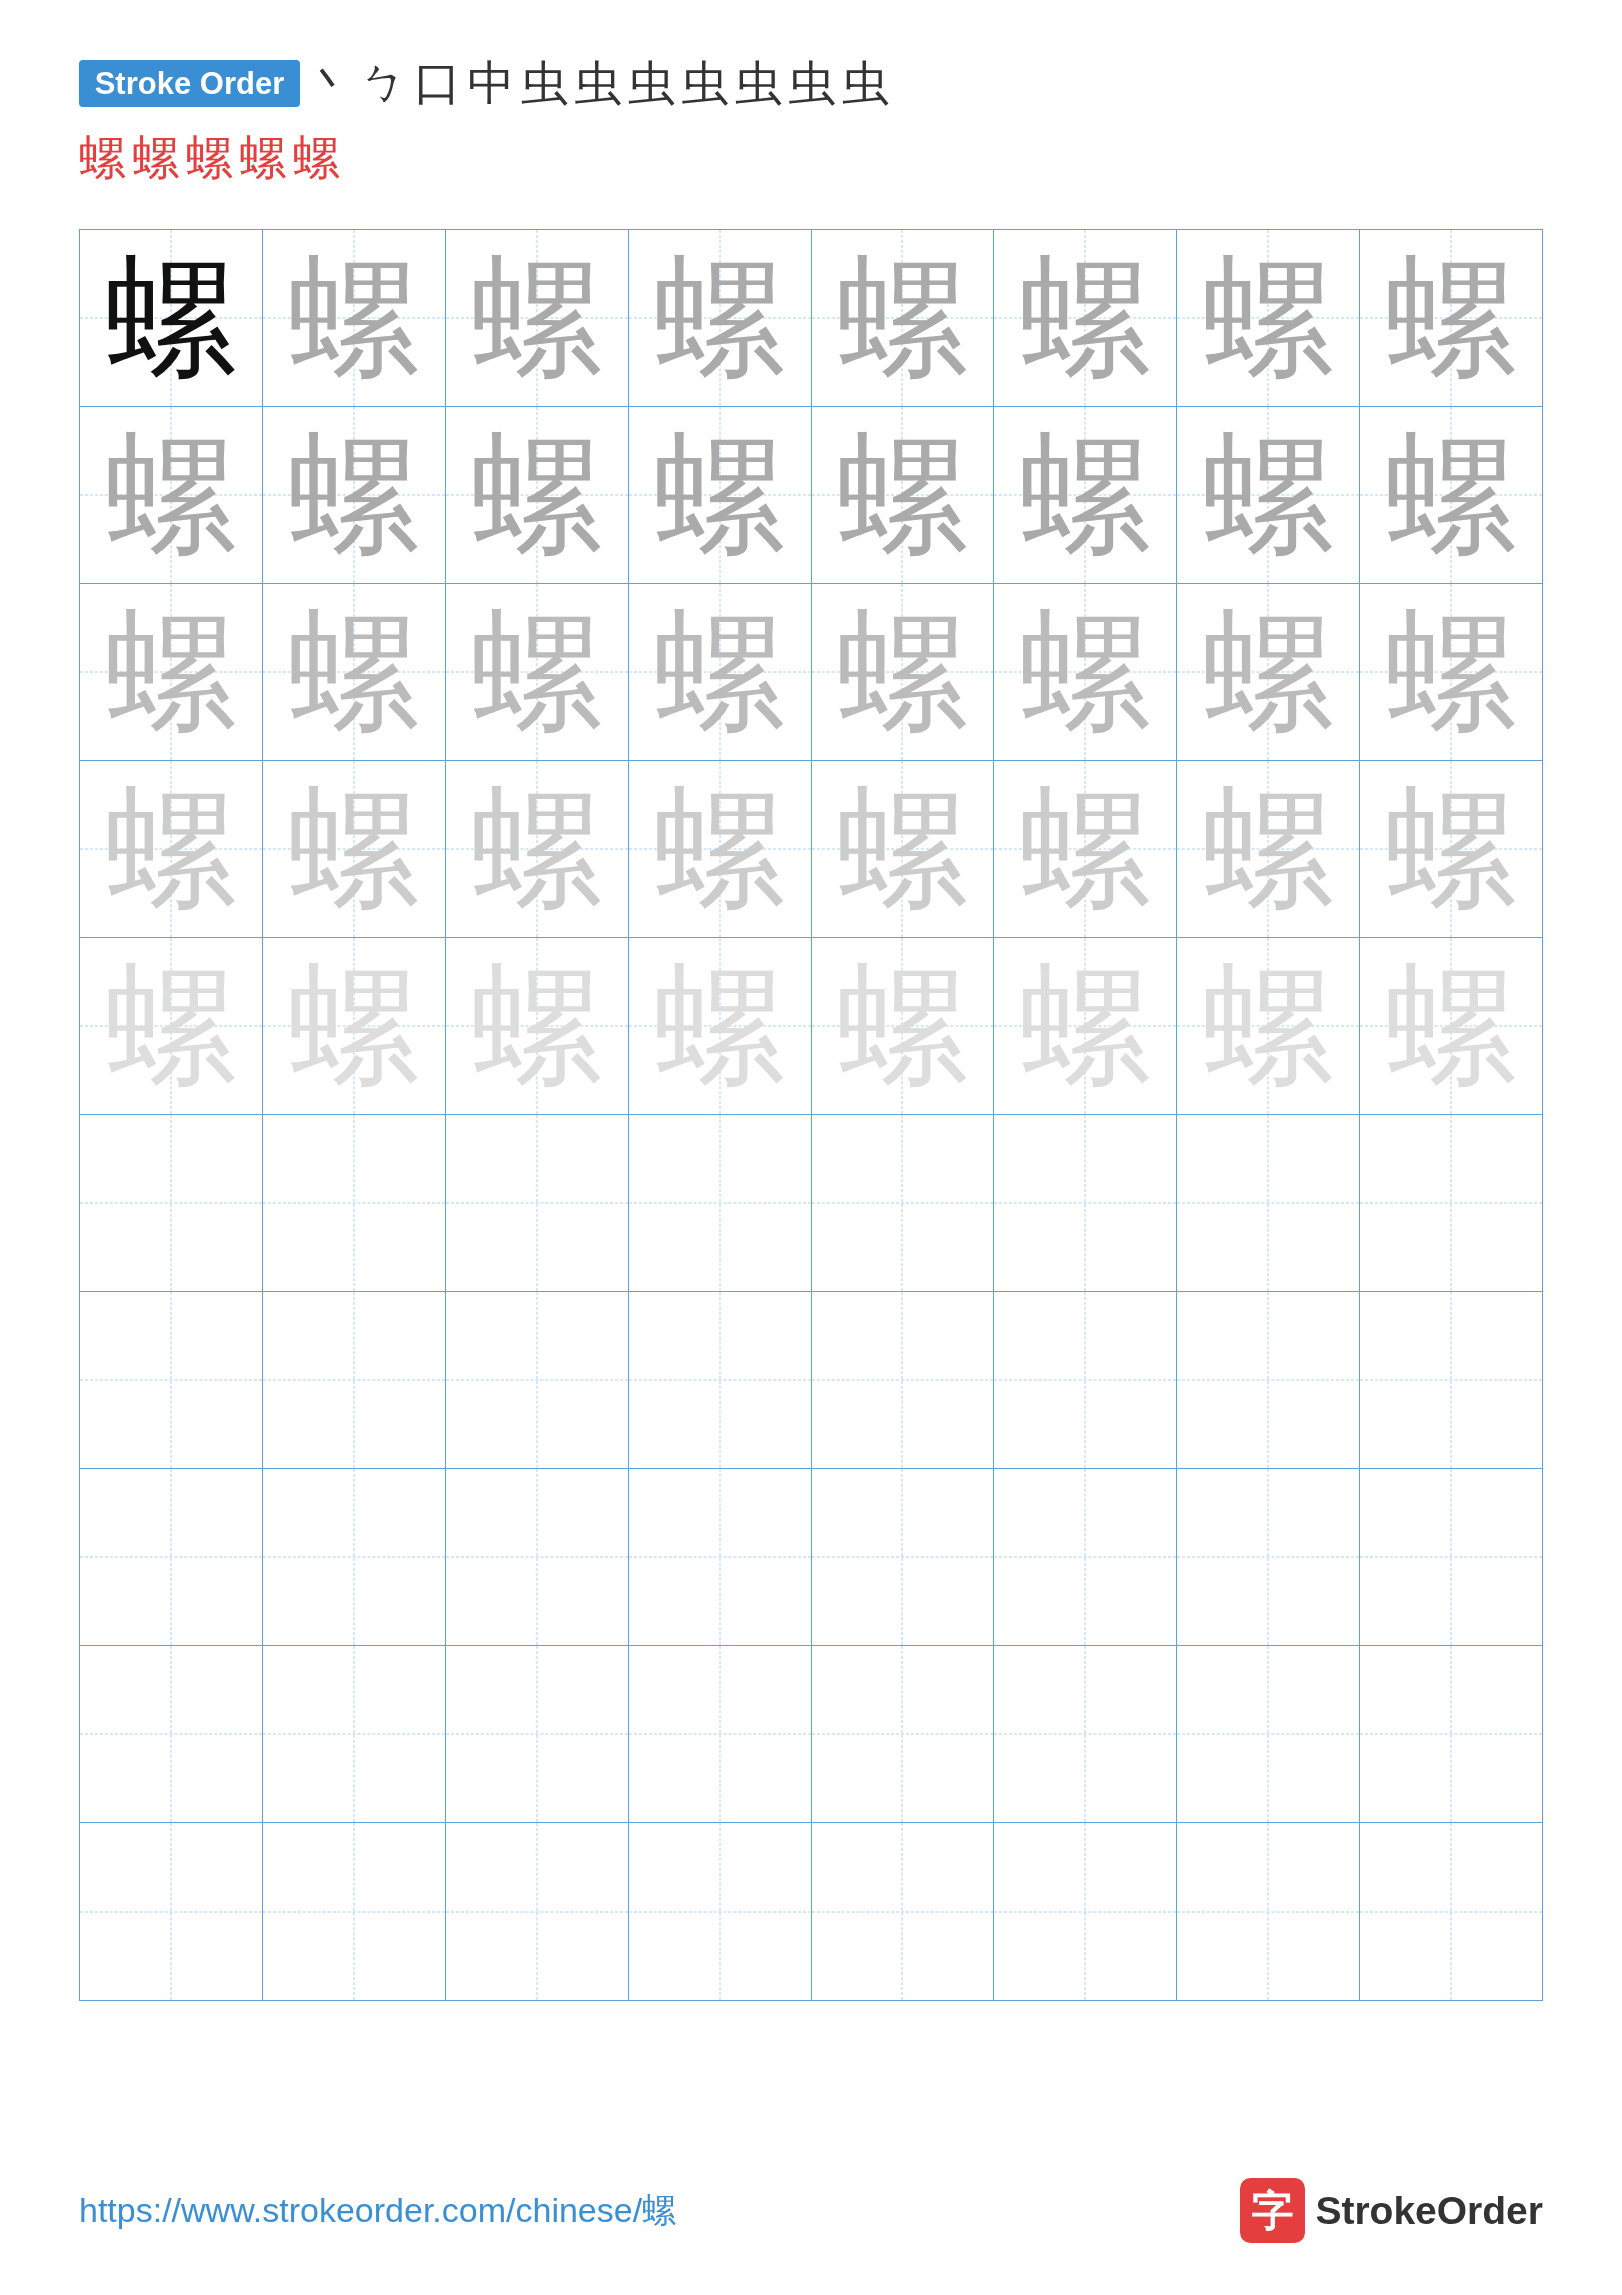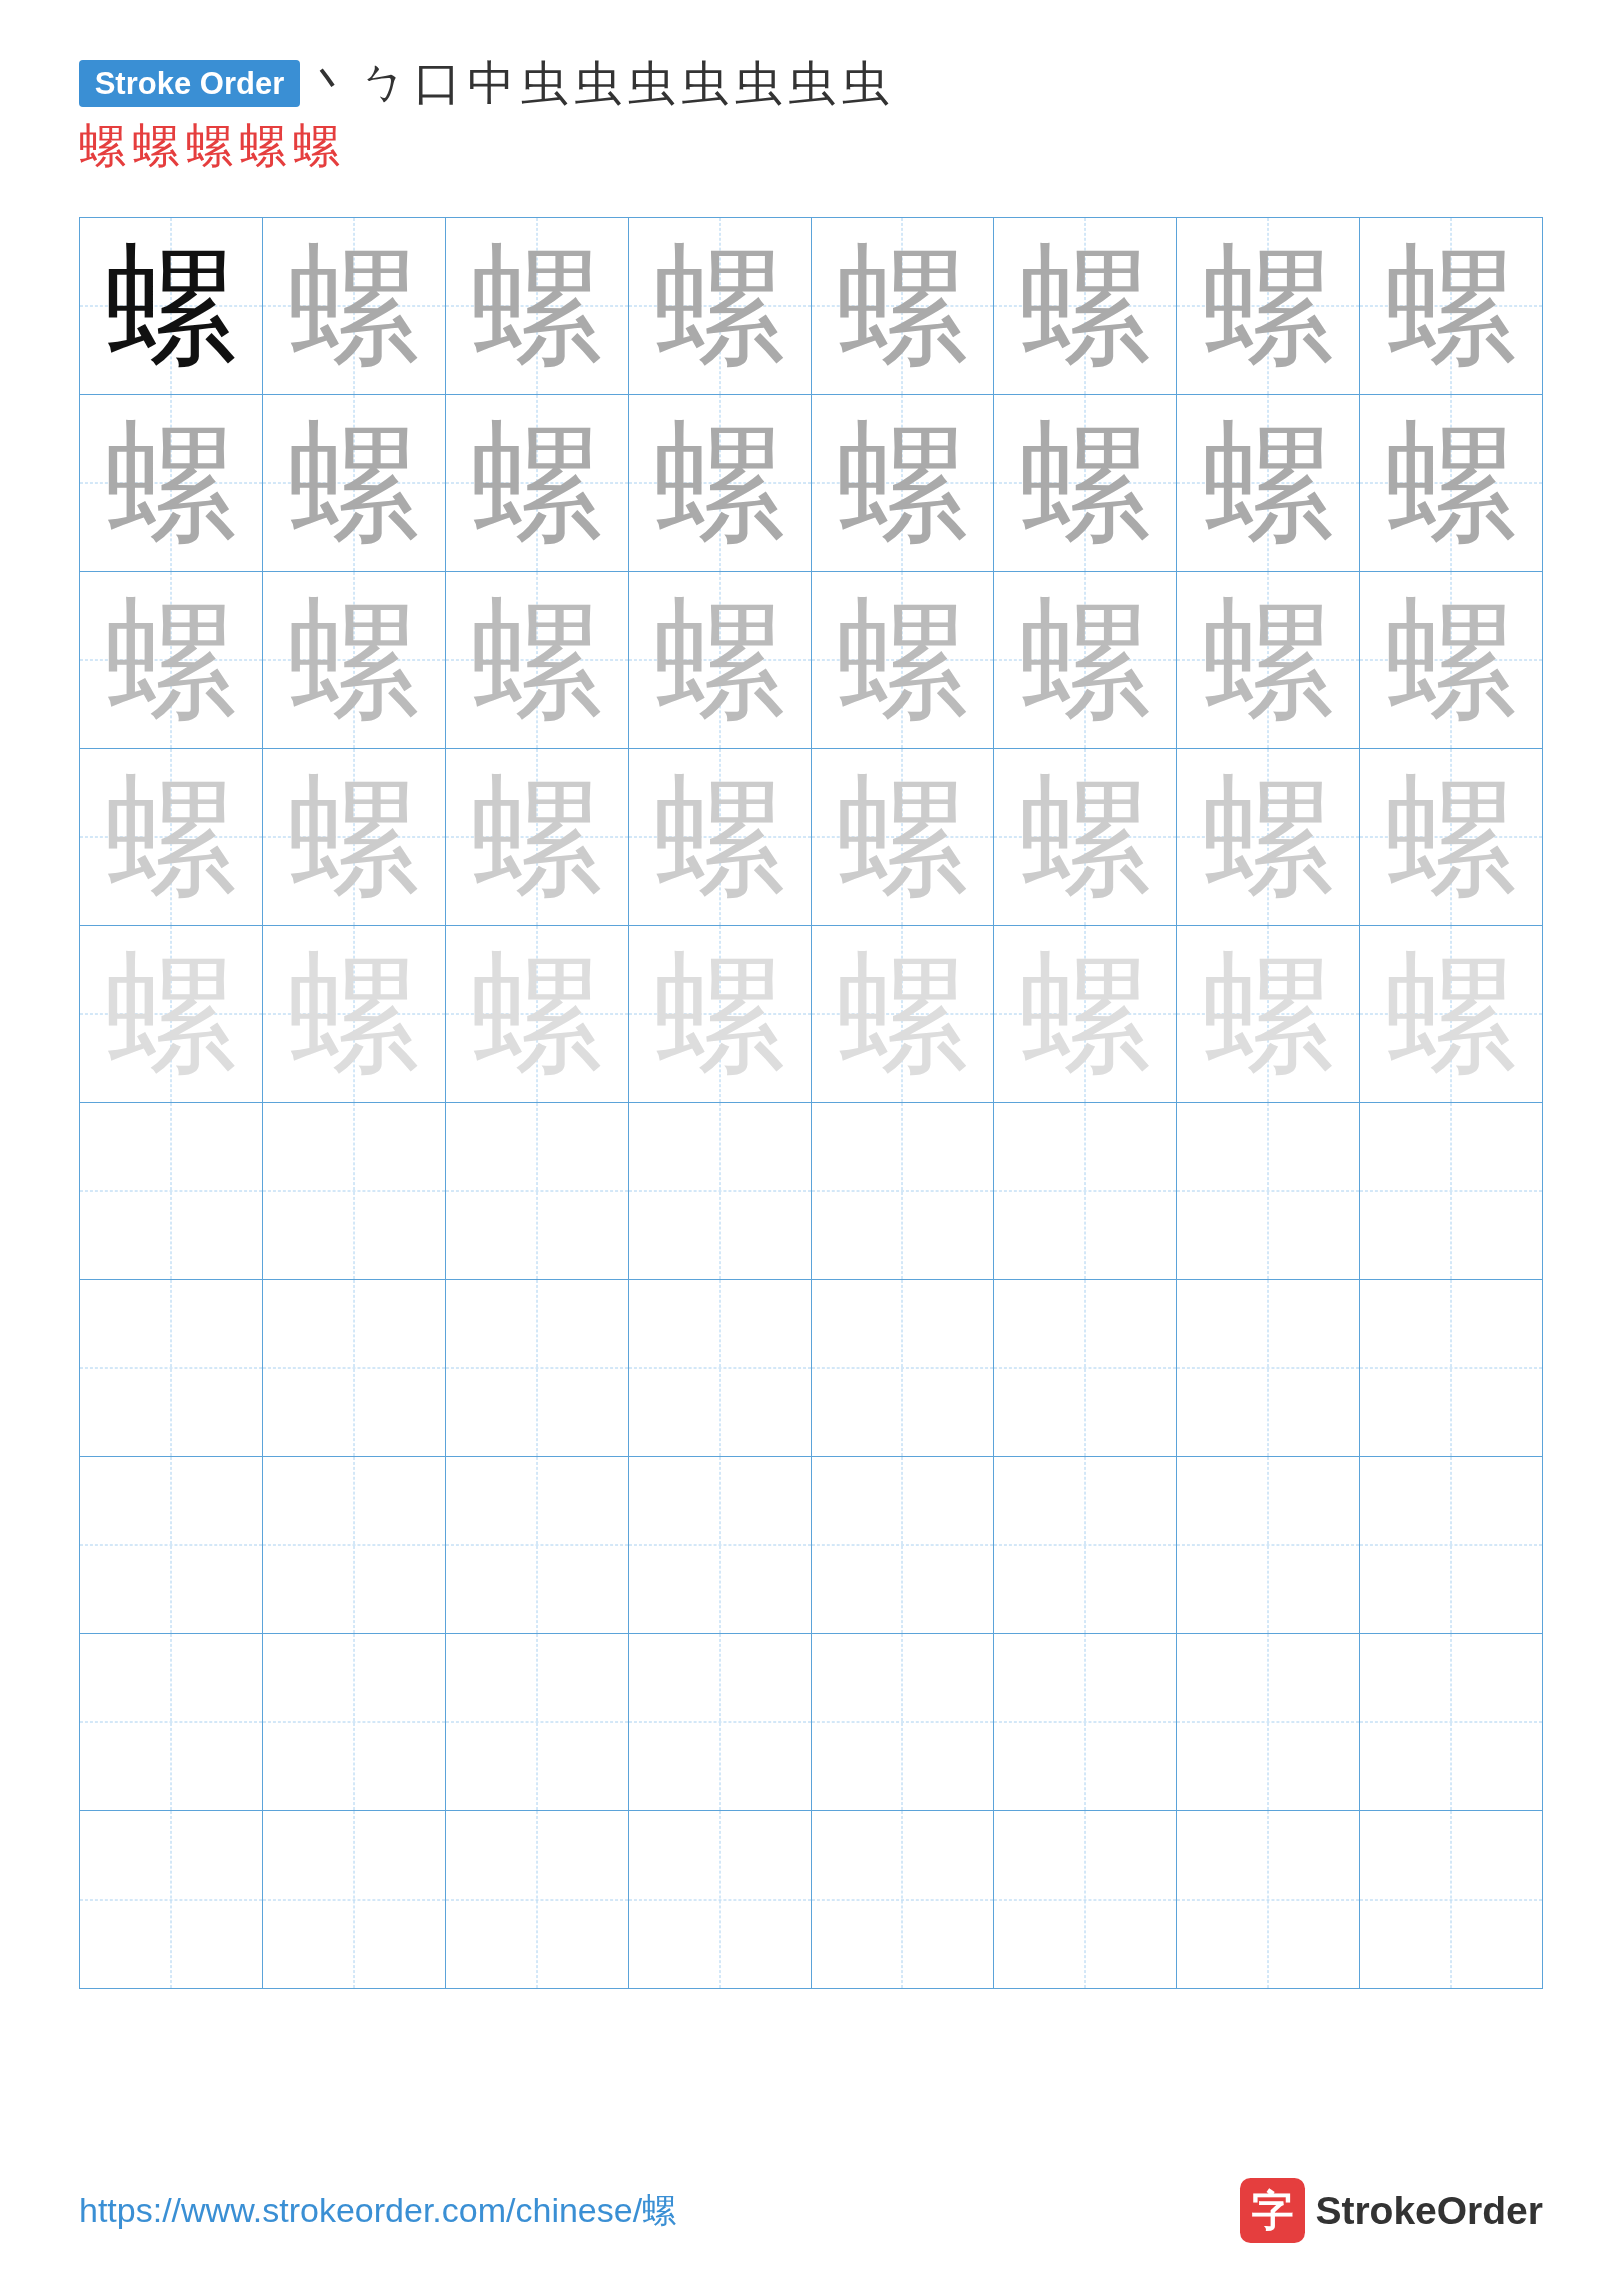--- a/index.html
+++ b/index.html
@@ -40,21 +40,21 @@
     .stroke-order-section {
       width: 100%;
       margin-bottom: 39px;
     }
 
     .stroke-order-row {
       display: flex;
       flex-wrap: wrap;
       align-items: center;
       gap: 6.5px;
-      margin-bottom: 0;
+      margin-bottom: 12px;
       text-align: right;
     }
 
     .stroke-order-badge {
       background: #3a8fd4;
       color: white;
       font-size: 31px;
       font-weight: bold;
       padding: 5.2px 15.7px;
       border-radius: 3.9px;

